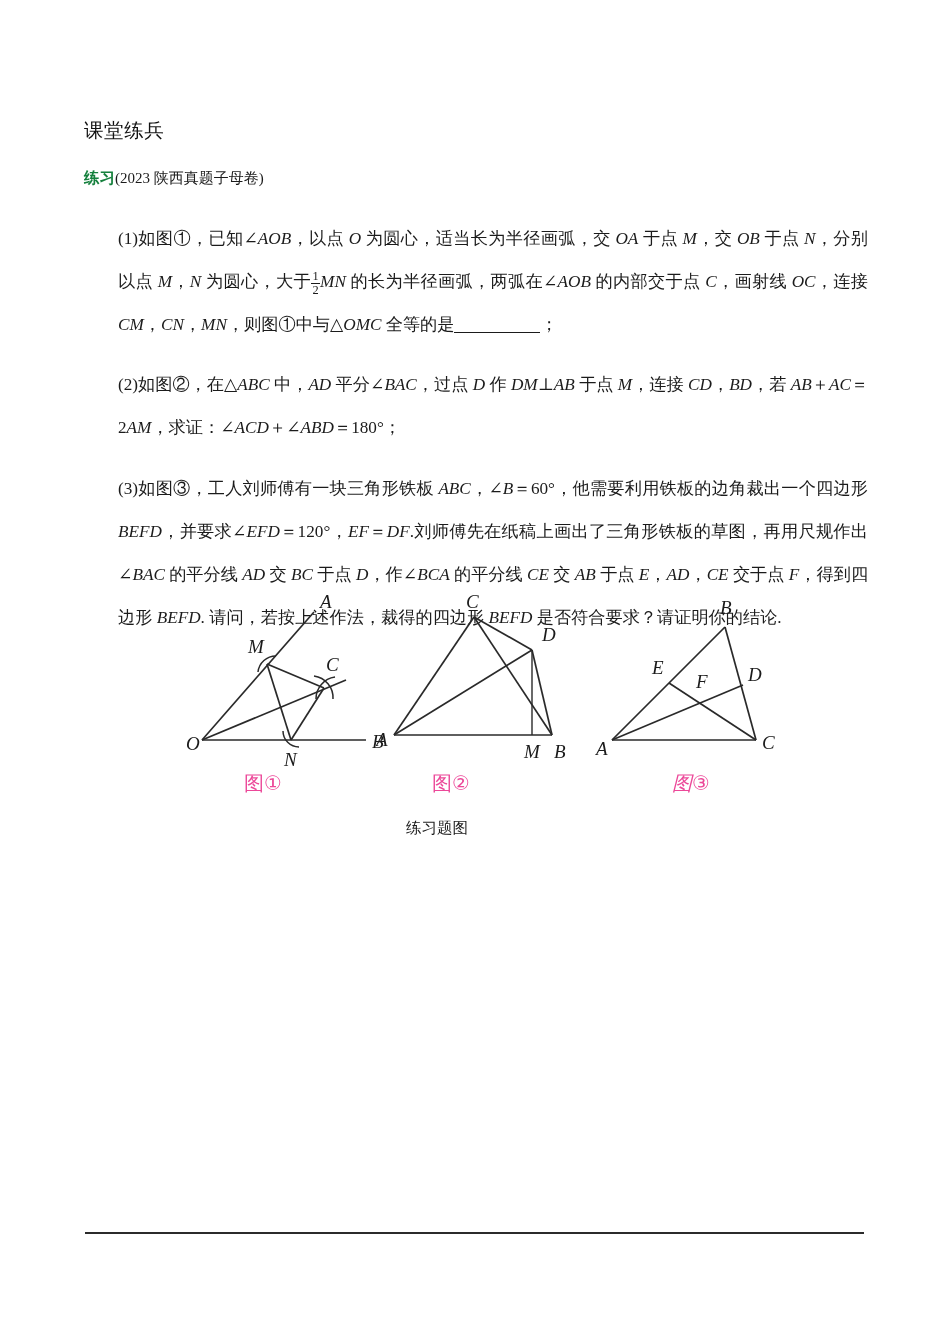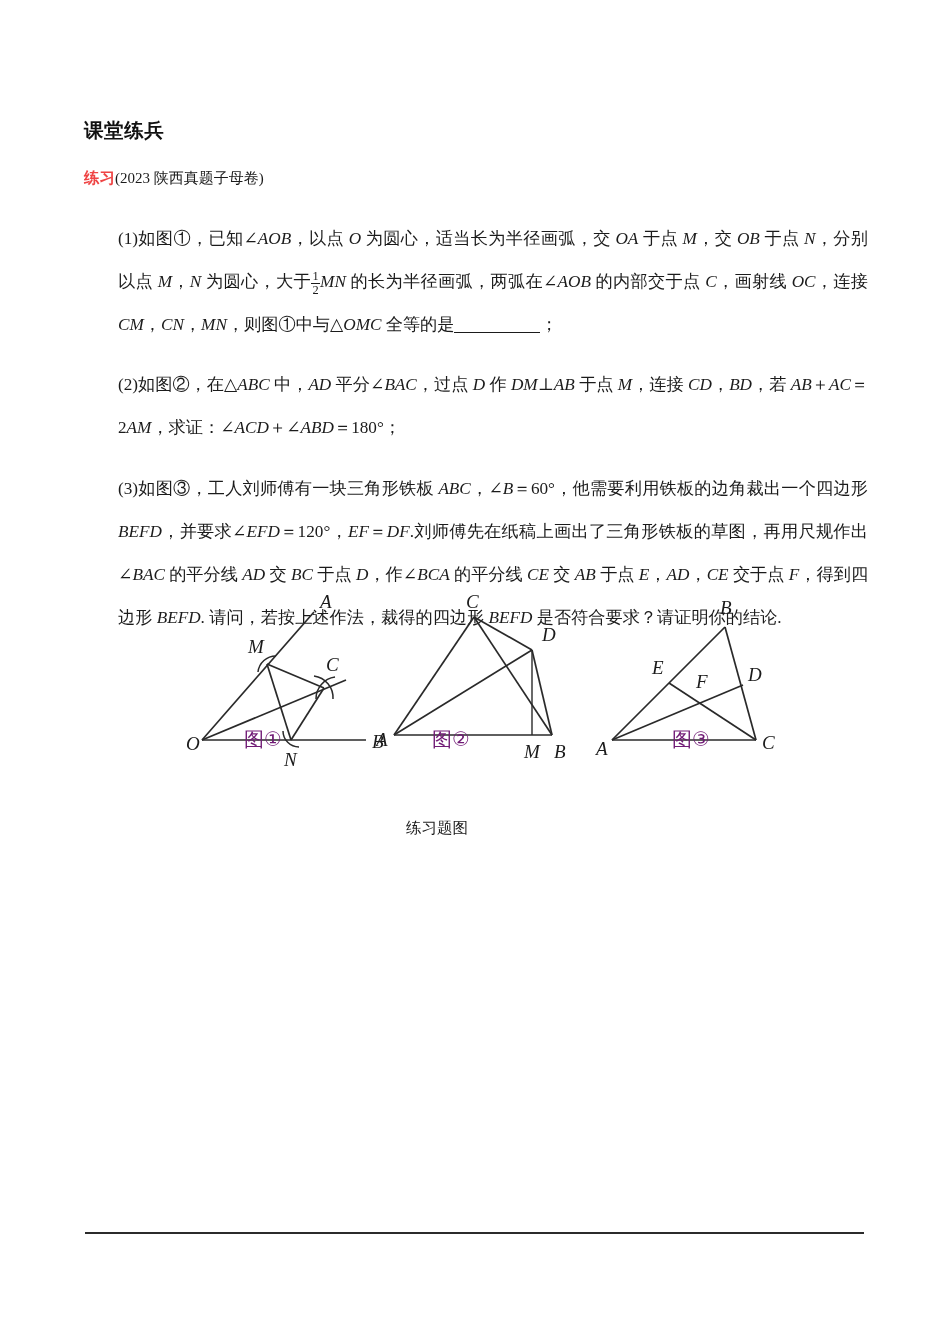--- a/index.html
+++ b/index.html
@@ -19,37 +19,37 @@
     position: absolute;
     inset: 0;
   }
 
   
   .section-title {
     position: absolute;
     left: 84px;
     top: 117px;
     font-family: "DejaVu Sans", "Liberation Sans", sans-serif;
-    font-weight: bold;
+    font-weight: normal;
     font-size: 19.5px;
     letter-spacing: 0.6px;
     color: #111;
   }
   .ex-line {
     position: absolute;
     left: 84px;
     top: 168px;
     font-size: 16px;
     white-space: nowrap;
   }
   .ex-label {
     font-family: Liberation Sans, sans-serif;
     font-weight: bold;
     font-size: 15.5px;
-    color: #ef4444;
+    color: #15803d;
   }
   .ex-source {
     font-family: "Liberation Serif", serif;
     font-size: 15px;
     margin-left: 0;
     color: #1b1b1b;
   }
 
   
   .body-block {
@@ -101,24 +101,24 @@
     top: 588px;
     width: 950px;
     height: 230px;
   }
   .fig {
     position: absolute;
     top: 0;
   }
   .fig-caption {
     position: absolute;
-    top: 726px;
+    top: 770px;
     font-family: "DejaVu Sans", "Liberation Sans", sans-serif;
     font-size: 20px;
-    color: #701a75;
+    color: #ec4899;
     white-space: nowrap;
   }
   .plate-caption {
     position: absolute;
     top: 818px;
     left: 0;
     width: 874px;
     text-align: center;
     font-family: "DejaVu Sans", "Liberation Sans", sans-serif;
     font-size: 15.5px;
@@ -244,19 +244,19 @@
         <text class="pt" x="160" y="93">D</text>
         <text class="pt" x="64" y="86">E</text>
         <text class="pt" x="108" y="100">F</text>
       </svg>
     </div>
 
   </div>
 
   <div class="fig-caption" style="left:244px;">图①</div>
   <div class="fig-caption" style="left:432px;">图②</div>
-  <div class="fig-caption" style="left:672px;">图③</div>
+  <div class="fig-caption" style="left:672px;font-style:italic;">图③</div>
 
   <div class="plate-caption">练习题图</div>
 
   <div class="footer-rule"></div>
 
 </div>
 
 </body></html>

